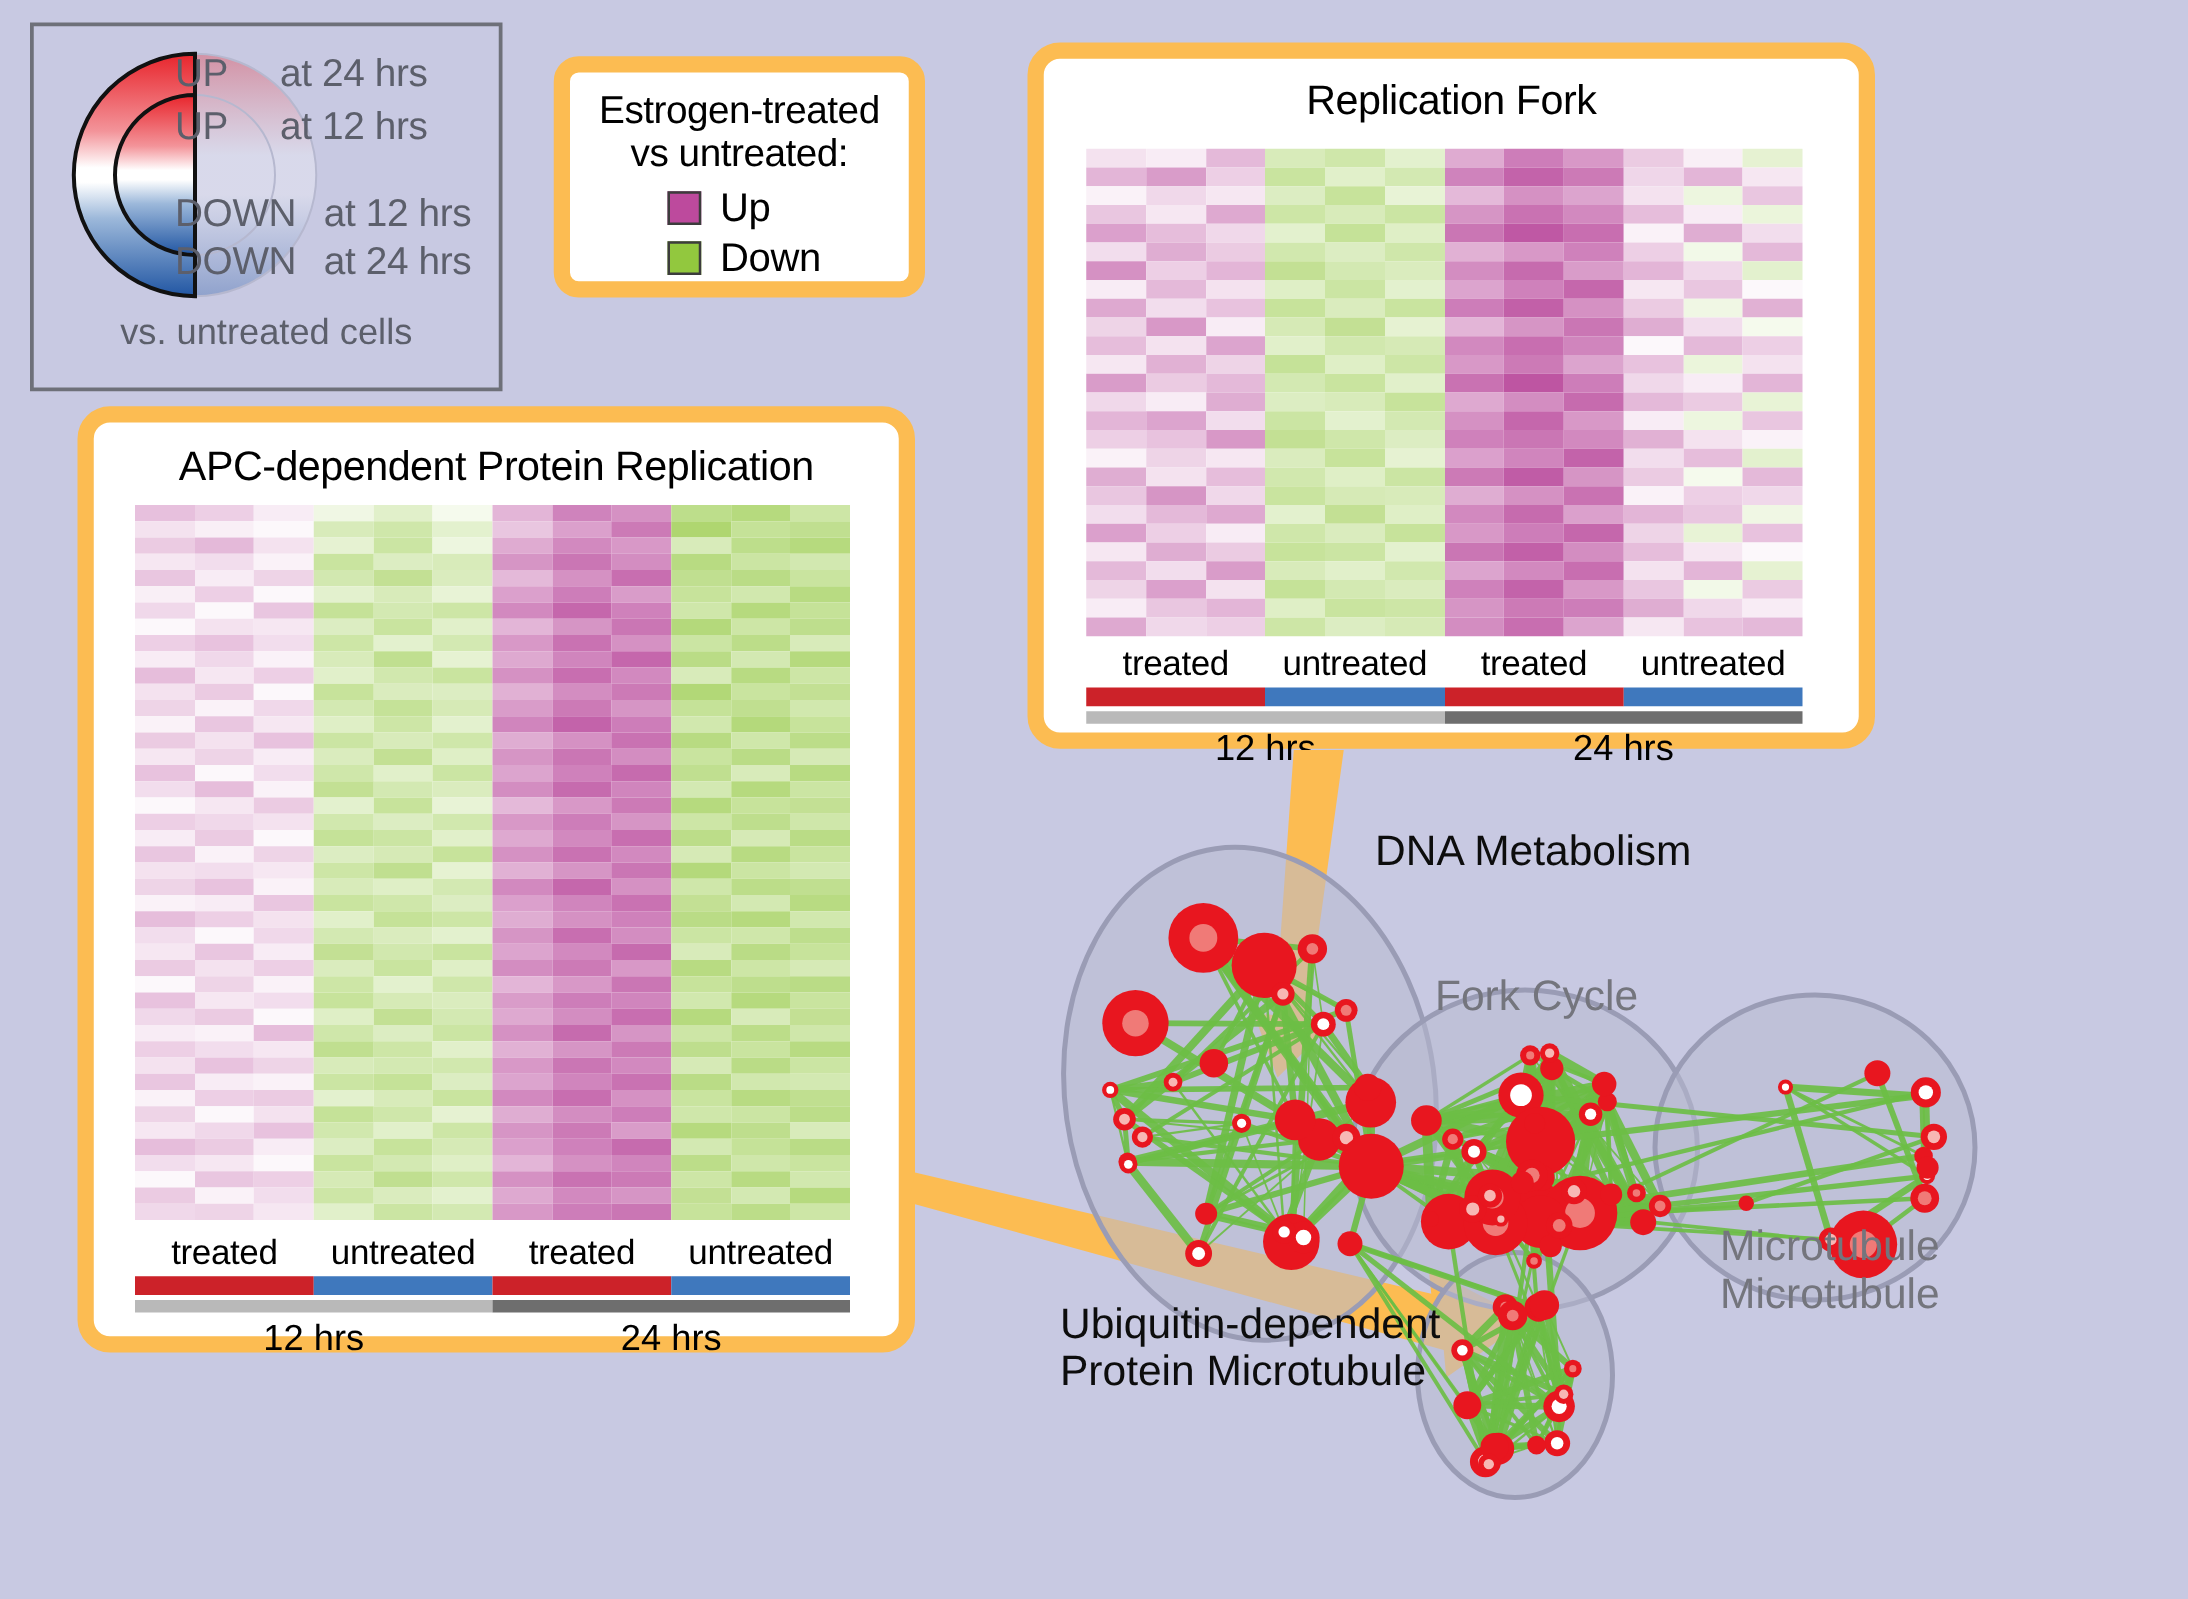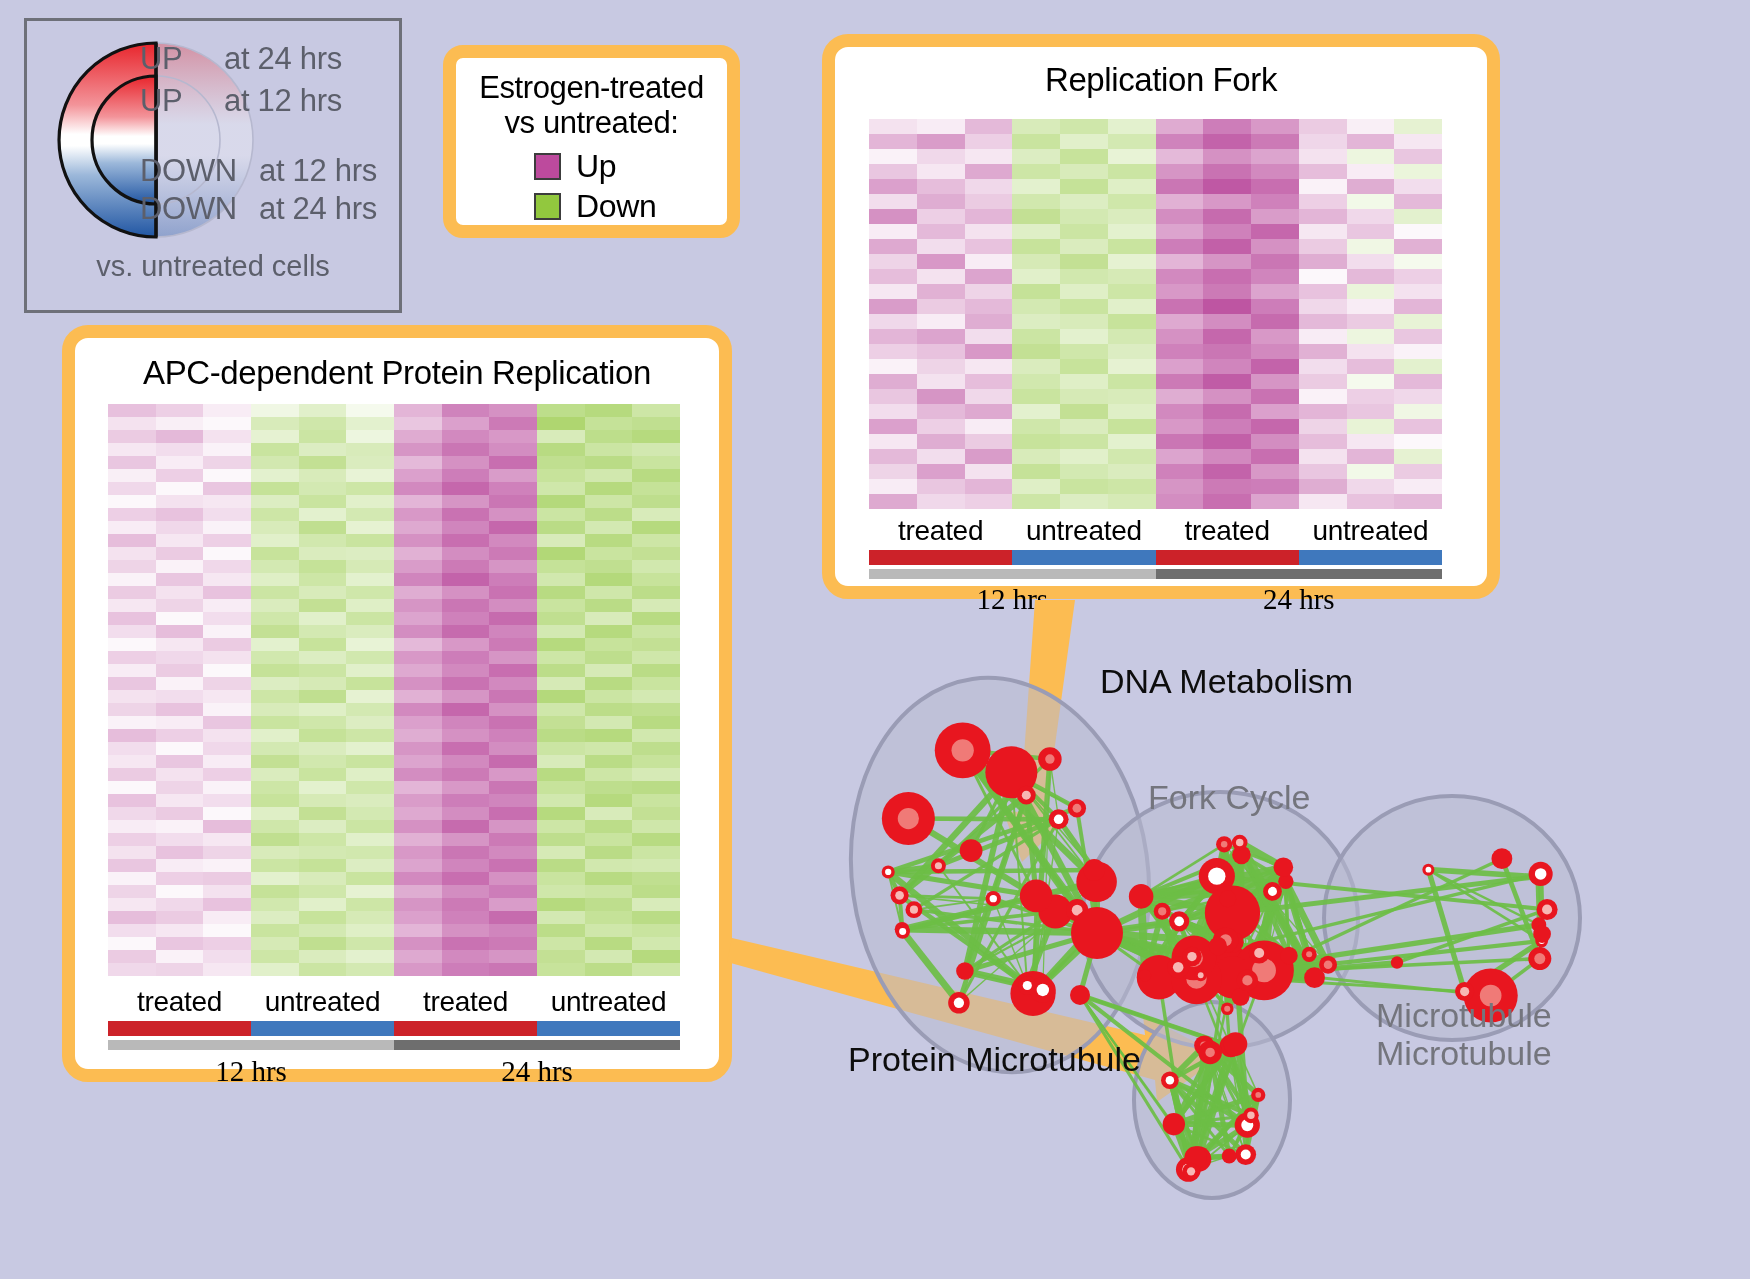--- a/index.html
+++ b/index.html
@@ -57,35 +57,35 @@
   .hm i { display: block; }
 
   
   .grp-labels { display: flex; font-size: 28px; color: #000; }
   .grp-labels > div { flex: 1; text-align: center; letter-spacing: -0.3px; }
   .bar-row { display: flex; }
   .bar-row > div { flex: 1; height: 15px; }
   .time-row { display: flex; }
   .time-row > div { flex: 1; height: 10px; }
   .time-labels { display: flex; font-size: 29px; color: #000; }
-  .time-labels > div { flex: 1; text-align: center; font-family: Liberation Serif, serif; }
+  .time-labels > div { flex: 1; text-align: center; }
 
   .c-treated   { background: #cc2229; }
   .c-untreated { background: #3f78bd; }
   .c-12        { background: #b9b9b9; }
   .c-24        { background: #6e6e6e; }
 
   
   #network { position: absolute; left: 780px; top: 600px; width: 970px; height: 679px; }
   .net-label {
     position: absolute; font-size: 34px; white-space: nowrap; line-height: 1.12;
   }
   .lbl-dna  { left: 320px; top: 62px;  color: #0d0d0d; }
   .lbl-cc   { left: 368px; top: 178px; color: #74757d; }
-  .lbl-mt   { left: 596px; top: 396px; color: #74757d; }
+  .lbl-mt   { left: 596px; top: 378px; color: #74757d; }
   .lbl-ub   { left: 68px;  top: 440px; color: #0d0d0d; }
 
   
   .arrow-svg { position: absolute; left: 0; top: 0; overflow: visible; }
 </style>
 </head>
 <body>
 
 <div id="stage">
 
@@ -1599,17 +1599,18 @@
         </g>
     </svg>
 
     <div class="net-label lbl-dna">DNA Metabolism</div>
     <div class="net-label lbl-cc">Fork Cycle</div>
     <div class="net-label lbl-mt">
       <div>Microtubule</div>
       <div>Microtubule</div>
     </div>
     <div class="net-label lbl-ub">
+      <div>Ubiquitin-dependent</div>
       <div>Protein Microtubule</div>
     </div>
   </div>
 
 </div>
 
 </body></html>

